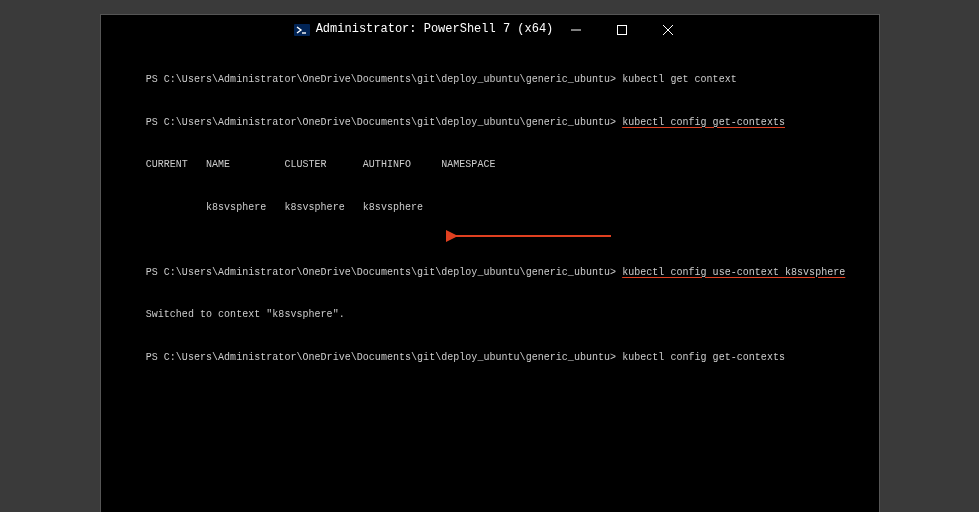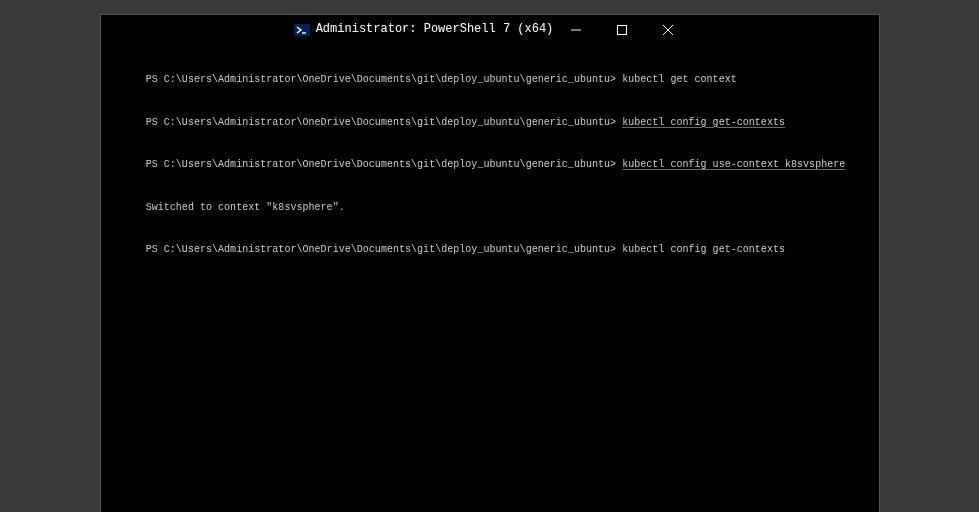--- a/index.html
+++ b/index.html
@@ -97,20 +97,33 @@
       <svg width="10" height="10" viewBox="0 0 10 10">
           <line x1="0" y1="0" x2="10" y2="10" stroke="#fff" stroke-width="1"></line>
           <line x1="10" y1="0" x2="0" y2="10" stroke="#fff" stroke-width="1"></line>
         </svg>
     </span>
   </div>
 
   <div class="term">
     <div class="line"><span class="prompt">PS C:\Users\Administrator\OneDrive\Documents\git\deploy_ubuntu\generic_ubuntu&gt; </span><span>kubectl get context</span></div>
     <div class="line"><span class="prompt">PS C:\Users\Administrator\OneDrive\Documents\git\deploy_ubuntu\generic_ubuntu&gt; </span><span class="ul">kubectl config get-contexts</span></div>
+    <div class="line">CURRENT   NAME         CLUSTER      AUTHINFO     NAMESPACE</div>
+    <div class="line"><span>          k8svsphere   k8svsphere   k8svsphere</span>
+      <span class="arrow" style="left:300px;top:1px;">
+        <svg width="170" height="16" viewBox="0 0 170 16">
+          <defs>
+              <marker id="ah1" markerWidth="8" markerHeight="8" refX="2" refY="4" orient="auto">
+                <path d="M8,0 L0,4 L8,8 Z" fill="#e04020"></path>
+              </marker>
+            </defs>
+          <line x1="165" y1="8" x2="8" y2="8" stroke="#e04020" stroke-width="2" marker-end="url(#ah1)"></line>
+        </svg>
+      </span>
+    </div>
     <div class="line"><span class="prompt">PS C:\Users\Administrator\OneDrive\Documents\git\deploy_ubuntu\generic_ubuntu&gt; </span><span class="ul">kubectl config use-context k8svsphere</span></div>
     <div class="line">Switched to context "k8svsphere".</div>
     <div class="line"><span class="prompt">PS C:\Users\Administrator\OneDrive\Documents\git\deploy_ubuntu\generic_ubuntu&gt; </span><span>kubectl config get-contexts</span></div>
     
     
     
     
     
     
     

